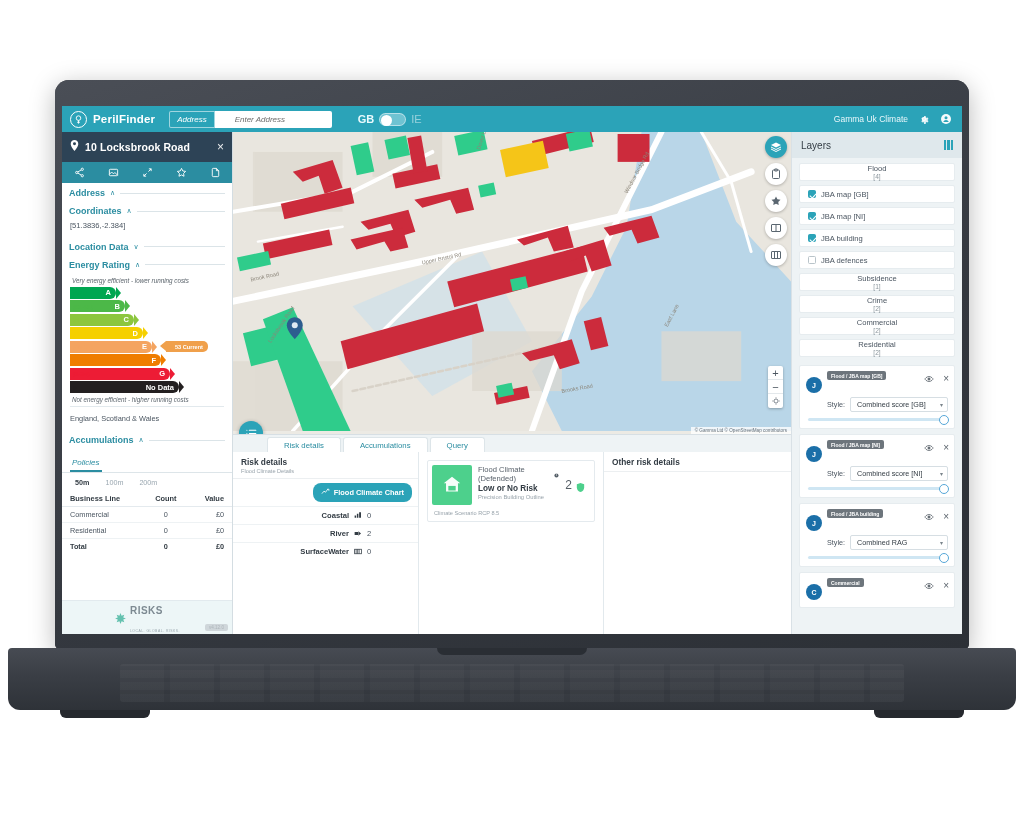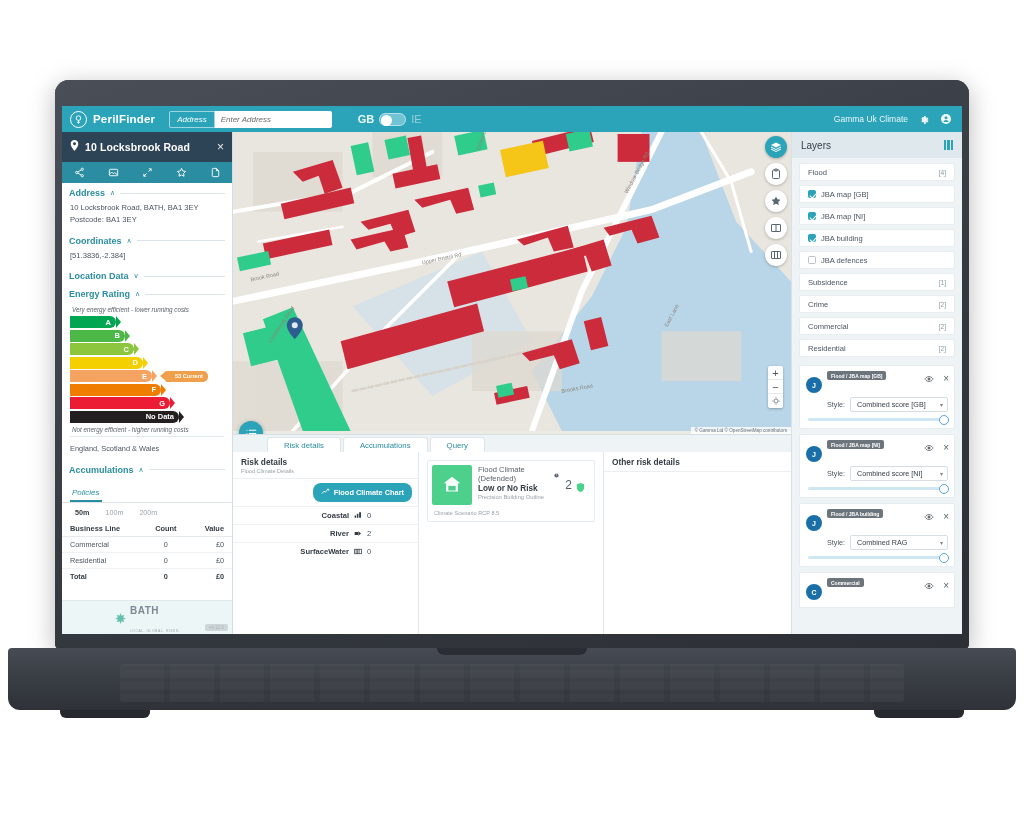--- a/index.html
+++ b/index.html
@@ -69,21 +69,21 @@
   .brand-name { font-size: 11.5px; font-weight: bold; letter-spacing: .2px; }
 
   .addr-group { display: flex; height: 17px; margin-left: 6px; }
   .addr-label {
     background: #2ba3b8; border: 1px solid rgba(255,255,255,.55);
     font-size: 8px; color: #fff; padding: 0 7px; display: flex; align-items: center;
     border-radius: 2px 0 0 2px; font-style: italic;
   }
   .addr-input {
     background: #fff; border: 1px solid rgba(255,255,255,.55); border-left: none;
-    width: 117px; font-size: 8px; color: #6d6d6d; padding: 0 6px;
+    width: 117px; font-size: 8px; color: #6d6d6d; padding: 0 20px;
     display: flex; align-items: center; border-radius: 0 2px 2px 0; font-style: italic;
   }
   .region-toggle { display: flex; align-items: center; gap: 5px; margin-left: 18px; }
   .region-lbl { font-size: 11px; font-weight: bold; color:#eafafd; }
   .region-lbl.off { color: rgba(255,255,255,.5); font-weight: normal; }
   .switch {
     width: 27px; height: 13px; border-radius: 7px; background: #6fc3d2;
     border: 1px solid rgba(255,255,255,.5); position: relative;
   }
   .switch .knob {
@@ -291,21 +291,21 @@
     padding: 0 9px; background: #dfe8ec;
   }
   .rp-title { font-size: 10px; color: #333c44; }
   .rp-grid-ic { color: #2ba3b8; display:flex; gap:1px; }
   .rp-grid-ic i { display:block; width:2.5px; height:10px; background:#2ba3b8; }
 
   .rp-section { padding: 5px 7px 0 7px; }
   .lay-row {
     background: #fff; border: 1px solid #e6ecef; border-radius: 2px;
     height: 18px; display: flex; align-items: center; padding: 0 8px;
-    margin-bottom: 4px; justify-content: space-between;
+    margin-bottom: 4px; justify-content: space-between; flex-direction: column;
   }
   .lay-name { font-size: 7.6px; color: #4a5560; }
   .lay-count { font-size: 6.6px; color: #8c979e; }
   .lay-sub {
     background: #fff; border: 1px solid #e6ecef; border-radius: 2px;
     height: 18px; display: flex; align-items: center; padding: 0 8px; gap: 5px; margin-bottom: 4px;
   }
   .cbx { width: 8px; height: 8px; border-radius: 1.5px; border: 1px solid #b9c4ca; background:#fff; flex:0 0 8px;}
   .cbx.on { background: #2ba3b8; border-color: #2ba3b8; position: relative; }
   .cbx.on:after {
@@ -434,24 +434,20 @@
                 </svg></span>
           </div>
 
           <div class="lp-scroll">
 
             <div class="sec-head">
               <span class="sec-title">Address</span>
               <span class="sec-caret">∧</span>
               <span class="sec-rule"></span>
             </div>
-            <div class="sec-body">
-              <div class="lp-text">10 Locksbrook Road, BATH, BA1 3EY</div>
-              <div class="lp-text">Postcode: BA1 3EY</div>
-            </div>
 
             <div class="sec-head">
               <span class="sec-title">Coordinates</span>
               <span class="sec-caret">∧</span>
               <span class="sec-rule"></span>
             </div>
             <div class="sec-body">
               <div class="lp-text">[51.3836,-2.384]</div>
             </div>
 
@@ -566,21 +562,21 @@
           </div>
 
           <div class="lp-footer">
             <div class="gamma-logo">
               <span class="gamma-mark">
                 <svg viewBox="0 0 24 24" fill="#4bb7a2">
                     <path d="M12 2l2 5 5-2-2 5 5 2-5 2 2 5-5-2-2 5-2-5-5 2 2-5-5-2 5-2-2-5 5 2z" opacity=".85"></path>
                   </svg>
               </span>
               <span>
-                <span class="gamma-txt">BATH</span><br>
+                <span class="gamma-txt">RISKS</span><br>
                 <span class="gamma-sub">LOCAL. GLOBAL. RISKS.</span>
               </span>
             </div>
             <span class="ver-badge">v4.12.0</span>
           </div>
         </div>
 
         <div class="map-col">
           <div class="map-wrap">
             <svg class="map-canvas" viewBox="0 0 560 300" preserveAspectRatio="xMidYMid slice">

